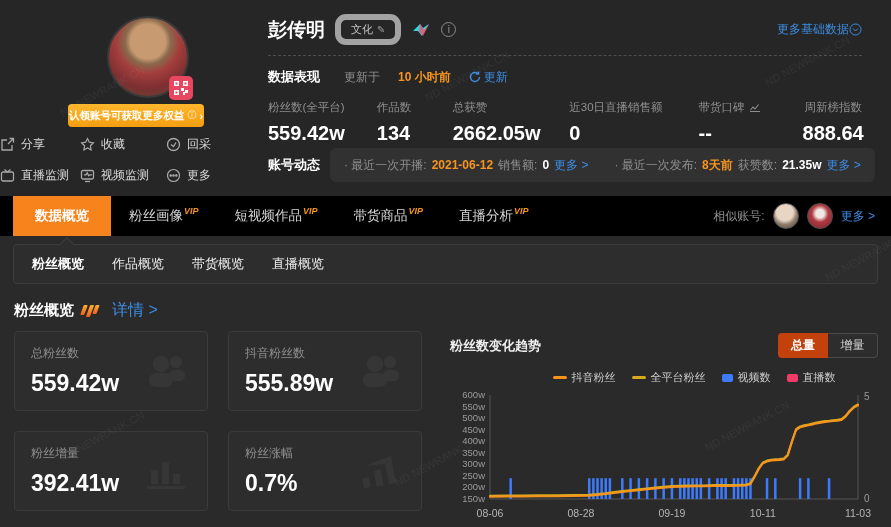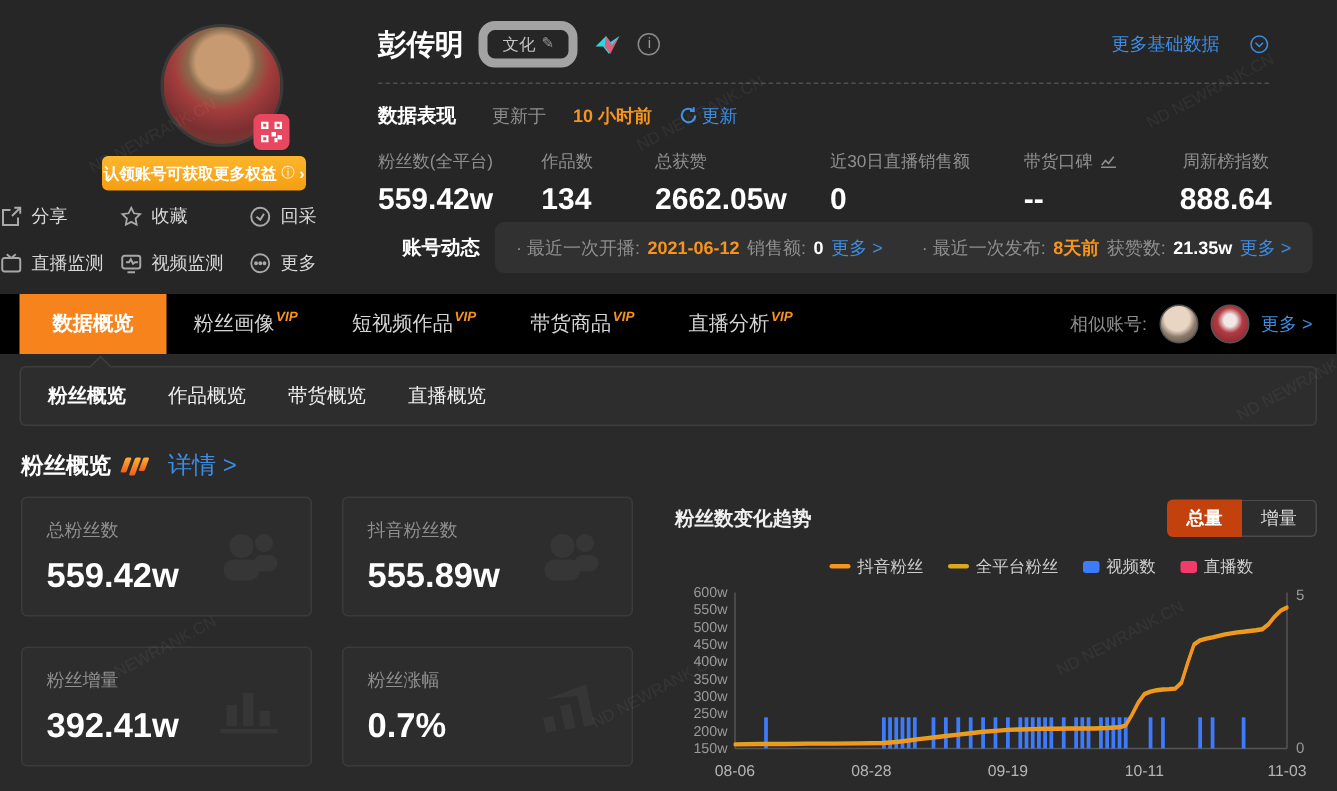--- a/index.html
+++ b/index.html
@@ -15,28 +15,28 @@
   .qr-badge { position:absolute; right:-6px; bottom:-4px; width:24px; height:24px; background:#e8485f; border-radius:5px;
               display:flex; align-items:center; justify-content:center; }
   .claim-btn { position:absolute; left:68px; top:104px; width:136px; height:23px; border:none; border-radius:4px;
                background:linear-gradient(#fdb62c,#f59e12); color:#fff; font-size:10.5px; font-weight:bold;
                display:flex; align-items:center; justify-content:center; gap:3px; cursor:pointer; }
   .claim-btn .mini-i { font-size:9px; font-weight:normal; opacity:.9; }
   .actions { position:absolute; left:0; top:136px; width:245px; display:grid; grid-template-columns:80px 86px 79px; row-gap:14px; }
   .action { display:flex; align-items:center; gap:6px; font-size:12px; color:#d8d8d8; cursor:pointer; }
   .action svg { flex:0 0 auto; }
 
-  .right-col { position:absolute; left:252px; top:0; width:594px; }
+  .right-col { position:absolute; left:268px; top:0; width:594px; }
   .name-row { display:flex; align-items:center; gap:10px; padding-top:14px; }
   .acct-name { font-size:19px; font-weight:bold; color:#fff; }
   .cat-badge { display:inline-flex; align-items:center; gap:4px; border:6px solid #a3a3a3; color:#c3c3c3;
                border-radius:11px; font-size:11px; padding:2px 10px; }
   .info-circle { width:15px; height:15px; border:1px solid #8a8a8a; border-radius:50%; color:#9a9a9a;
                  font-size:10px; display:inline-flex; align-items:center; justify-content:center; }
-  .more-basic { margin-left:auto; color:#3d8de5; font-size:12px; display:flex; align-items:center; gap:20px; cursor:pointer; text-decoration:none; }
+  .more-basic { margin-left:auto; color:#3d8de5; font-size:12px; display:flex; align-items:center; gap:0; cursor:pointer; text-decoration:none; }
   .dashed { border-top:1px dashed #4d4d4d; margin-top:10px; }
   .perf-row { display:flex; align-items:center; gap:18px; margin-top:12px; font-size:12px; }
   .perf-title { color:#fff; font-weight:bold; font-size:13px; margin-right:6px; }
   .grey { color:#8f8f8f; } .orange { color:#f7941d; font-weight:bold; } .blue { color:#3d8de5; }
   .refresh { display:flex; align-items:center; gap:3px; color:#3d8de5; cursor:pointer; }
   .stats-row { display:flex; margin-top:14px; }
   .stat { min-width:0; }
   .stat .lbl { font-size:11.5px; color:#8f8f8f; display:flex; align-items:center; gap:4px; white-space:nowrap; }
   .stat .val { font-size:20px; font-weight:bold; color:#fff; margin-top:7px; }
   .stat:nth-child(1){width:112px;} .stat:nth-child(2){width:78px;} .stat:nth-child(3){width:120px;}

